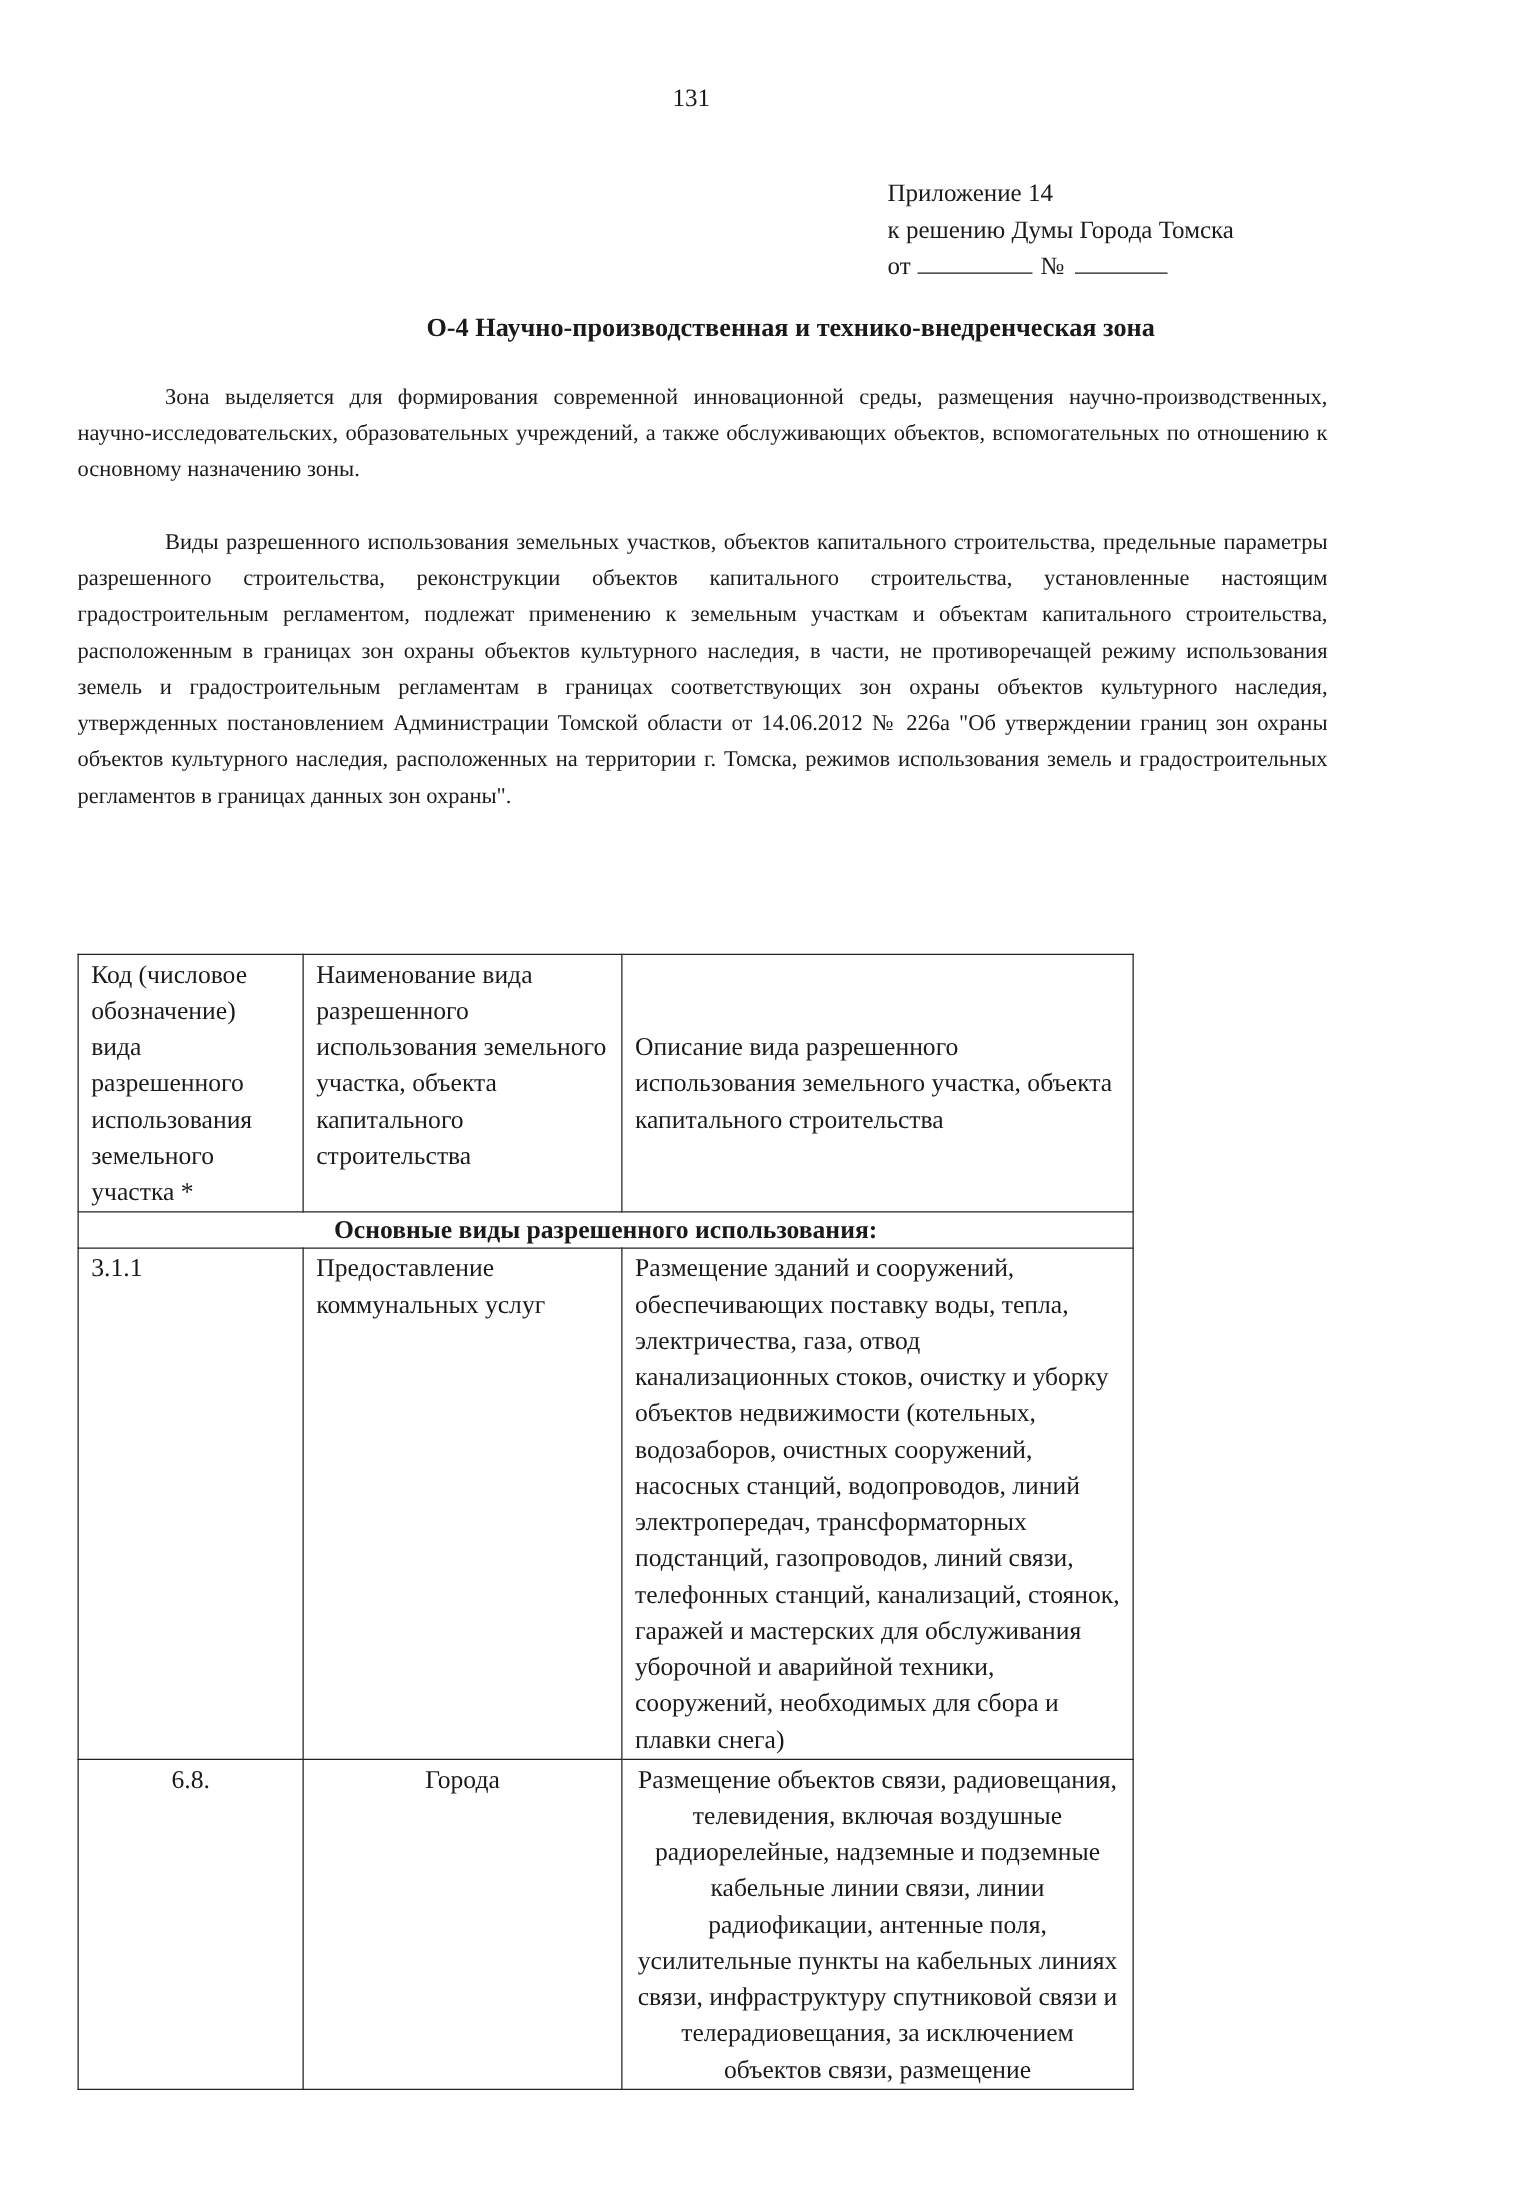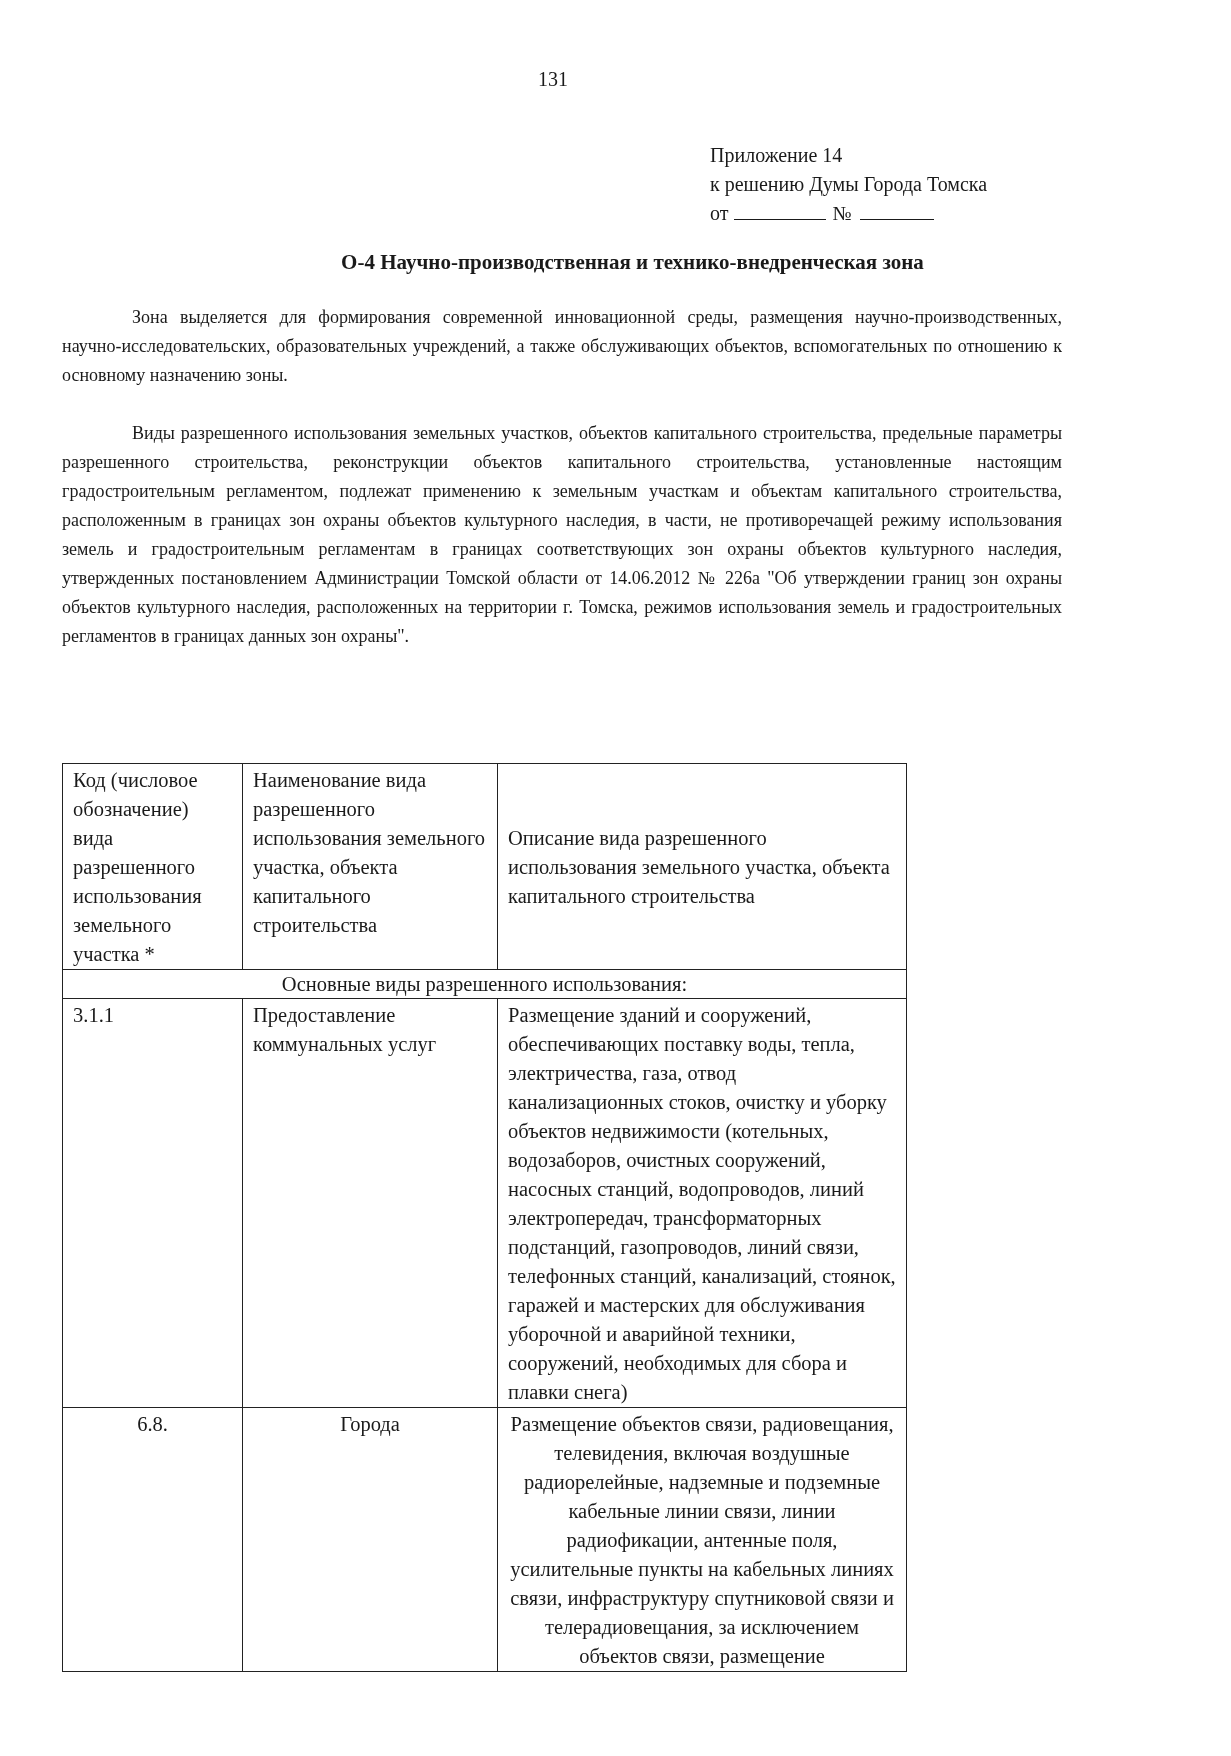--- a/index.html
+++ b/index.html
@@ -39,21 +39,21 @@
     }
     .table td, .table th {
       border: 1.5px solid #222; vertical-align: top; padding: 2px 10px 0 10px;
       font-weight: normal; text-align: left;
     }
     .col-code { width: 180px; }
     .col-name { width: 255px; }
     .col-desc { width: auto; }
     .table th.desc-head { vertical-align: middle; }
     .section-row td {
-      text-align: center; font-weight: normal; padding: 0; line-height: 28px;
+      text-align: center; font-weight: bold; padding: 0; line-height: 28px;
     }
     .desc { text-align: justify; }
     .row1 td { height: 397px; }
     .row2 td { height: 234px; text-align: center; }
     .head-row th { height: 200px; }
   </style>
 </head>
 <body>
 
 <div class="page-number">131</div>

